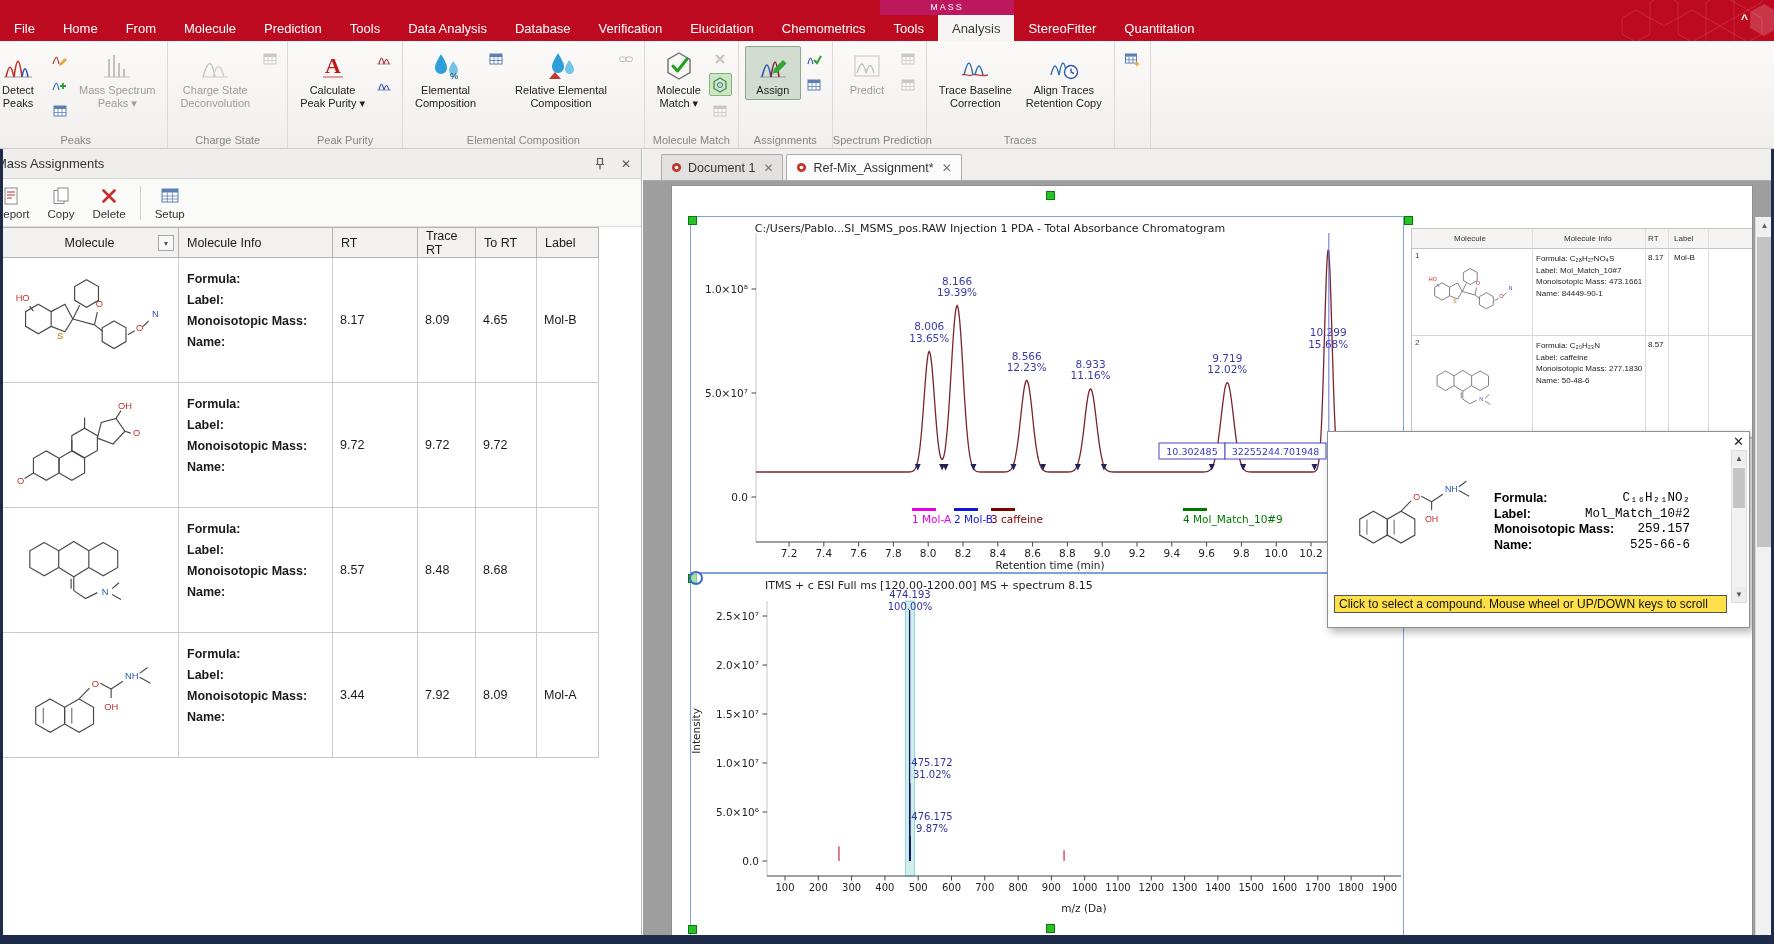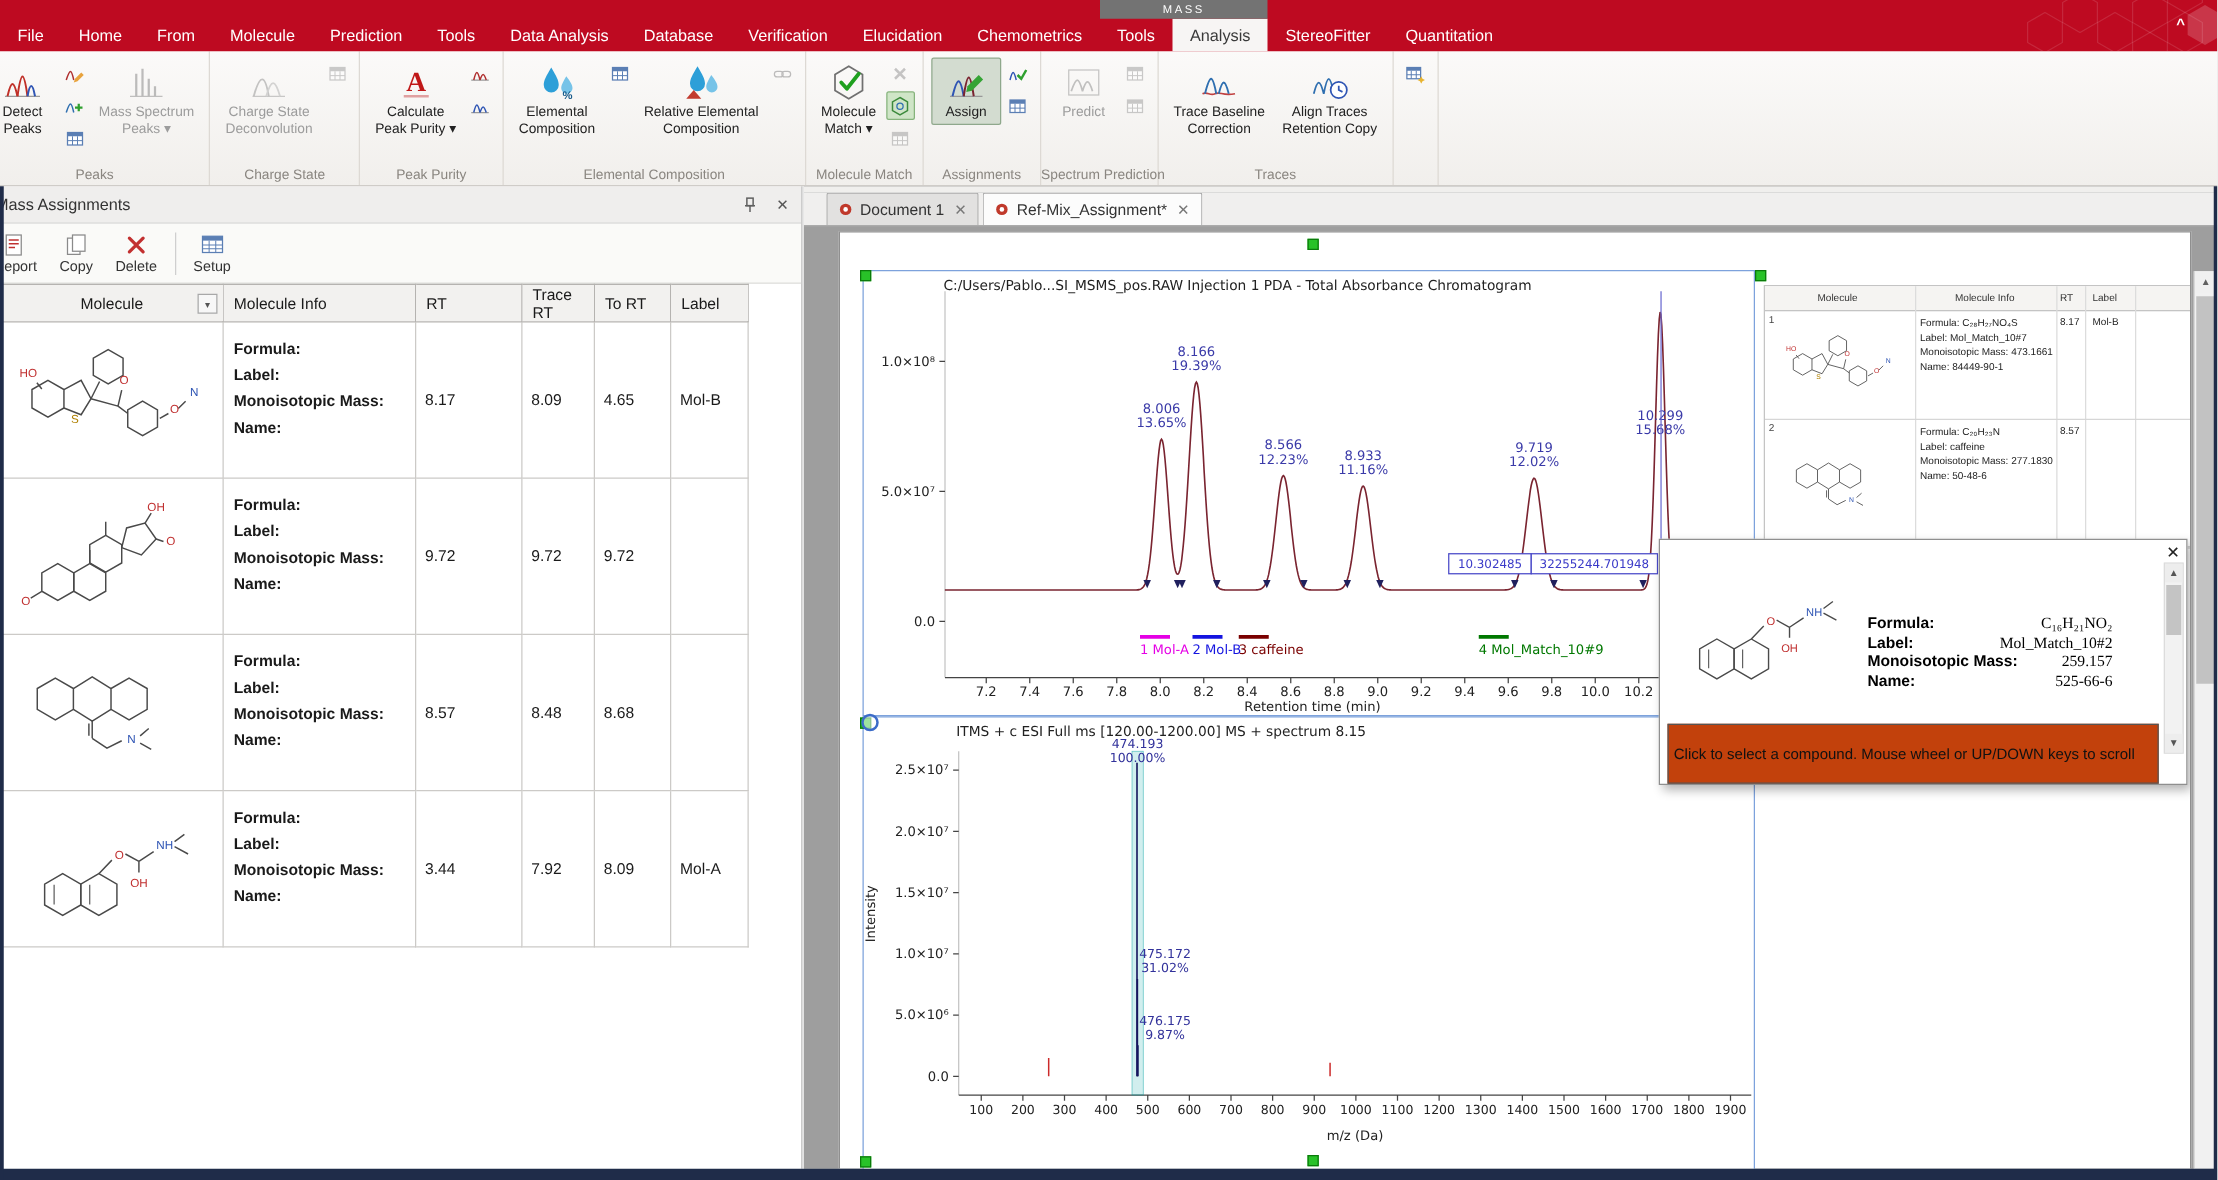--- a/index.html
+++ b/index.html
@@ -1,27 +1,27 @@
 <!DOCTYPE html>
 <html><head>
 <meta charset="utf-8">
 <style>
 *{box-sizing:border-box;margin:0;padding:0}
 html,body{width:1774px;height:944px;overflow:hidden;background:#fff;
   font-family:"Liberation Sans","DejaVu Sans",sans-serif;-webkit-font-smoothing:antialiased}
 #app{position:relative;width:1774px;height:944px;background:#fff;overflow:hidden}
-.dj{font-family:Liberation Serif, serif}
+.dj{font-family:Liberation Mono, monospace}
 
 
 #tabband{position:absolute;left:0;top:0;width:1774px;height:41px;background:#BE0A21;z-index:20}
 #tabs{position:absolute;left:0;top:0;height:41px;display:flex;align-items:flex-start}
 .rtab{color:#fff;font-size:13px;padding:0 14px;height:26px;margin-top:15px;display:flex;align-items:center;cursor:default;white-space:nowrap}
 .rtab.active{background:#F7F5F4;color:#3A3A3A}
 .ctxwrap{position:relative;display:flex;margin-top:0;height:41px}
-.ctxhead{position:absolute;left:0;top:0;right:0;height:15px;background:#737373;color:#fff;
+.ctxhead{position:absolute;left:0;top:0;right:0;height:15px;background:#be185d;color:#fff;
   font-size:9px;letter-spacing:2px;text-align:center;line-height:15px}
 #collapse{position:absolute;right:26px;top:12px;color:#fff;font-size:12px;font-weight:bold;z-index:3}
 #hexdeco{position:absolute;right:0;top:0;height:41px;z-index:1}
 
 
 #ribbon{position:absolute;left:0;top:41px;width:1774px;height:108px;background:linear-gradient(#FBFAF9,#F1EFEC);
   border-bottom:1px solid #CFCCC8;overflow:hidden;z-index:10}
 #groups{display:flex;margin-left:-16px;height:100%}
 .rgroup{position:relative;display:flex;align-items:flex-start;padding:4px 5px 18px 5px;border-right:1px solid #DDD9D4}
 .glabel{position:absolute;bottom:2px;left:0;right:0;text-align:center;font-size:11px;color:#8A8680;white-space:nowrap}
@@ -95,22 +95,22 @@
   box-shadow:3px 4px 8px rgba(0,0,0,.3);z-index:30}
 .pop-close{position:absolute;right:5px;top:2px;font-size:13px;color:#222}
 .pop-struct{position:absolute;left:8px;top:12px}
 .pop-fields{position:absolute;left:166px;top:59px;width:196px;font-size:12.5px}
 .pop-fields .prow{display:flex;height:15.6px;line-height:15.6px}
 .pop-fields .pl{font-weight:bold;white-space:nowrap}
 .pop-fields .pv{margin-left:auto;text-align:right;white-space:nowrap}
 .pop-scroll{position:absolute;right:2px;top:18px;width:16px;height:153px;background:#F2F2F2;border:1px solid #DCDCDC}
 .ps-btn{position:absolute;left:0;width:14px;height:15px;background:#EDEDED;color:#555;font-size:8px;text-align:center;line-height:15px}
 .ps-thumb{position:absolute;left:1px;top:17px;width:12px;height:40px;background:#C4C4C4}
-.pop-hint{position:absolute;left:6px;bottom:0;width:393px;border:1px solid #555;font-size:12px;
-  padding:16px 4px;color:#111;background:#c2410c;white-space:nowrap;overflow:hidden}
+.pop-hint{position:absolute;left:6px;bottom:14px;width:393px;border:1px solid #555;font-size:12px;
+  padding:1px 4px;color:#111;background:#fde047;white-space:nowrap;overflow:hidden}
 
 
 #vscroll{position:absolute;left:1112px;top:36px;width:17px;height:750px;background:#F1F1F1;border-left:1px solid #D8D8D8;z-index:35}
 .sarrow{position:absolute;left:0;width:17px;height:17px;background:#F0F0F0;color:#606060;font-size:8px;
   display:flex;align-items:center;justify-content:center}
 .sthumb{position:absolute;left:1px;width:15px;background:#C2C2C2}
 
 
 .frame{position:absolute;background:#1F2C49;z-index:60}
 #frame-b{left:0;bottom:0;width:1774px;height:9px}

